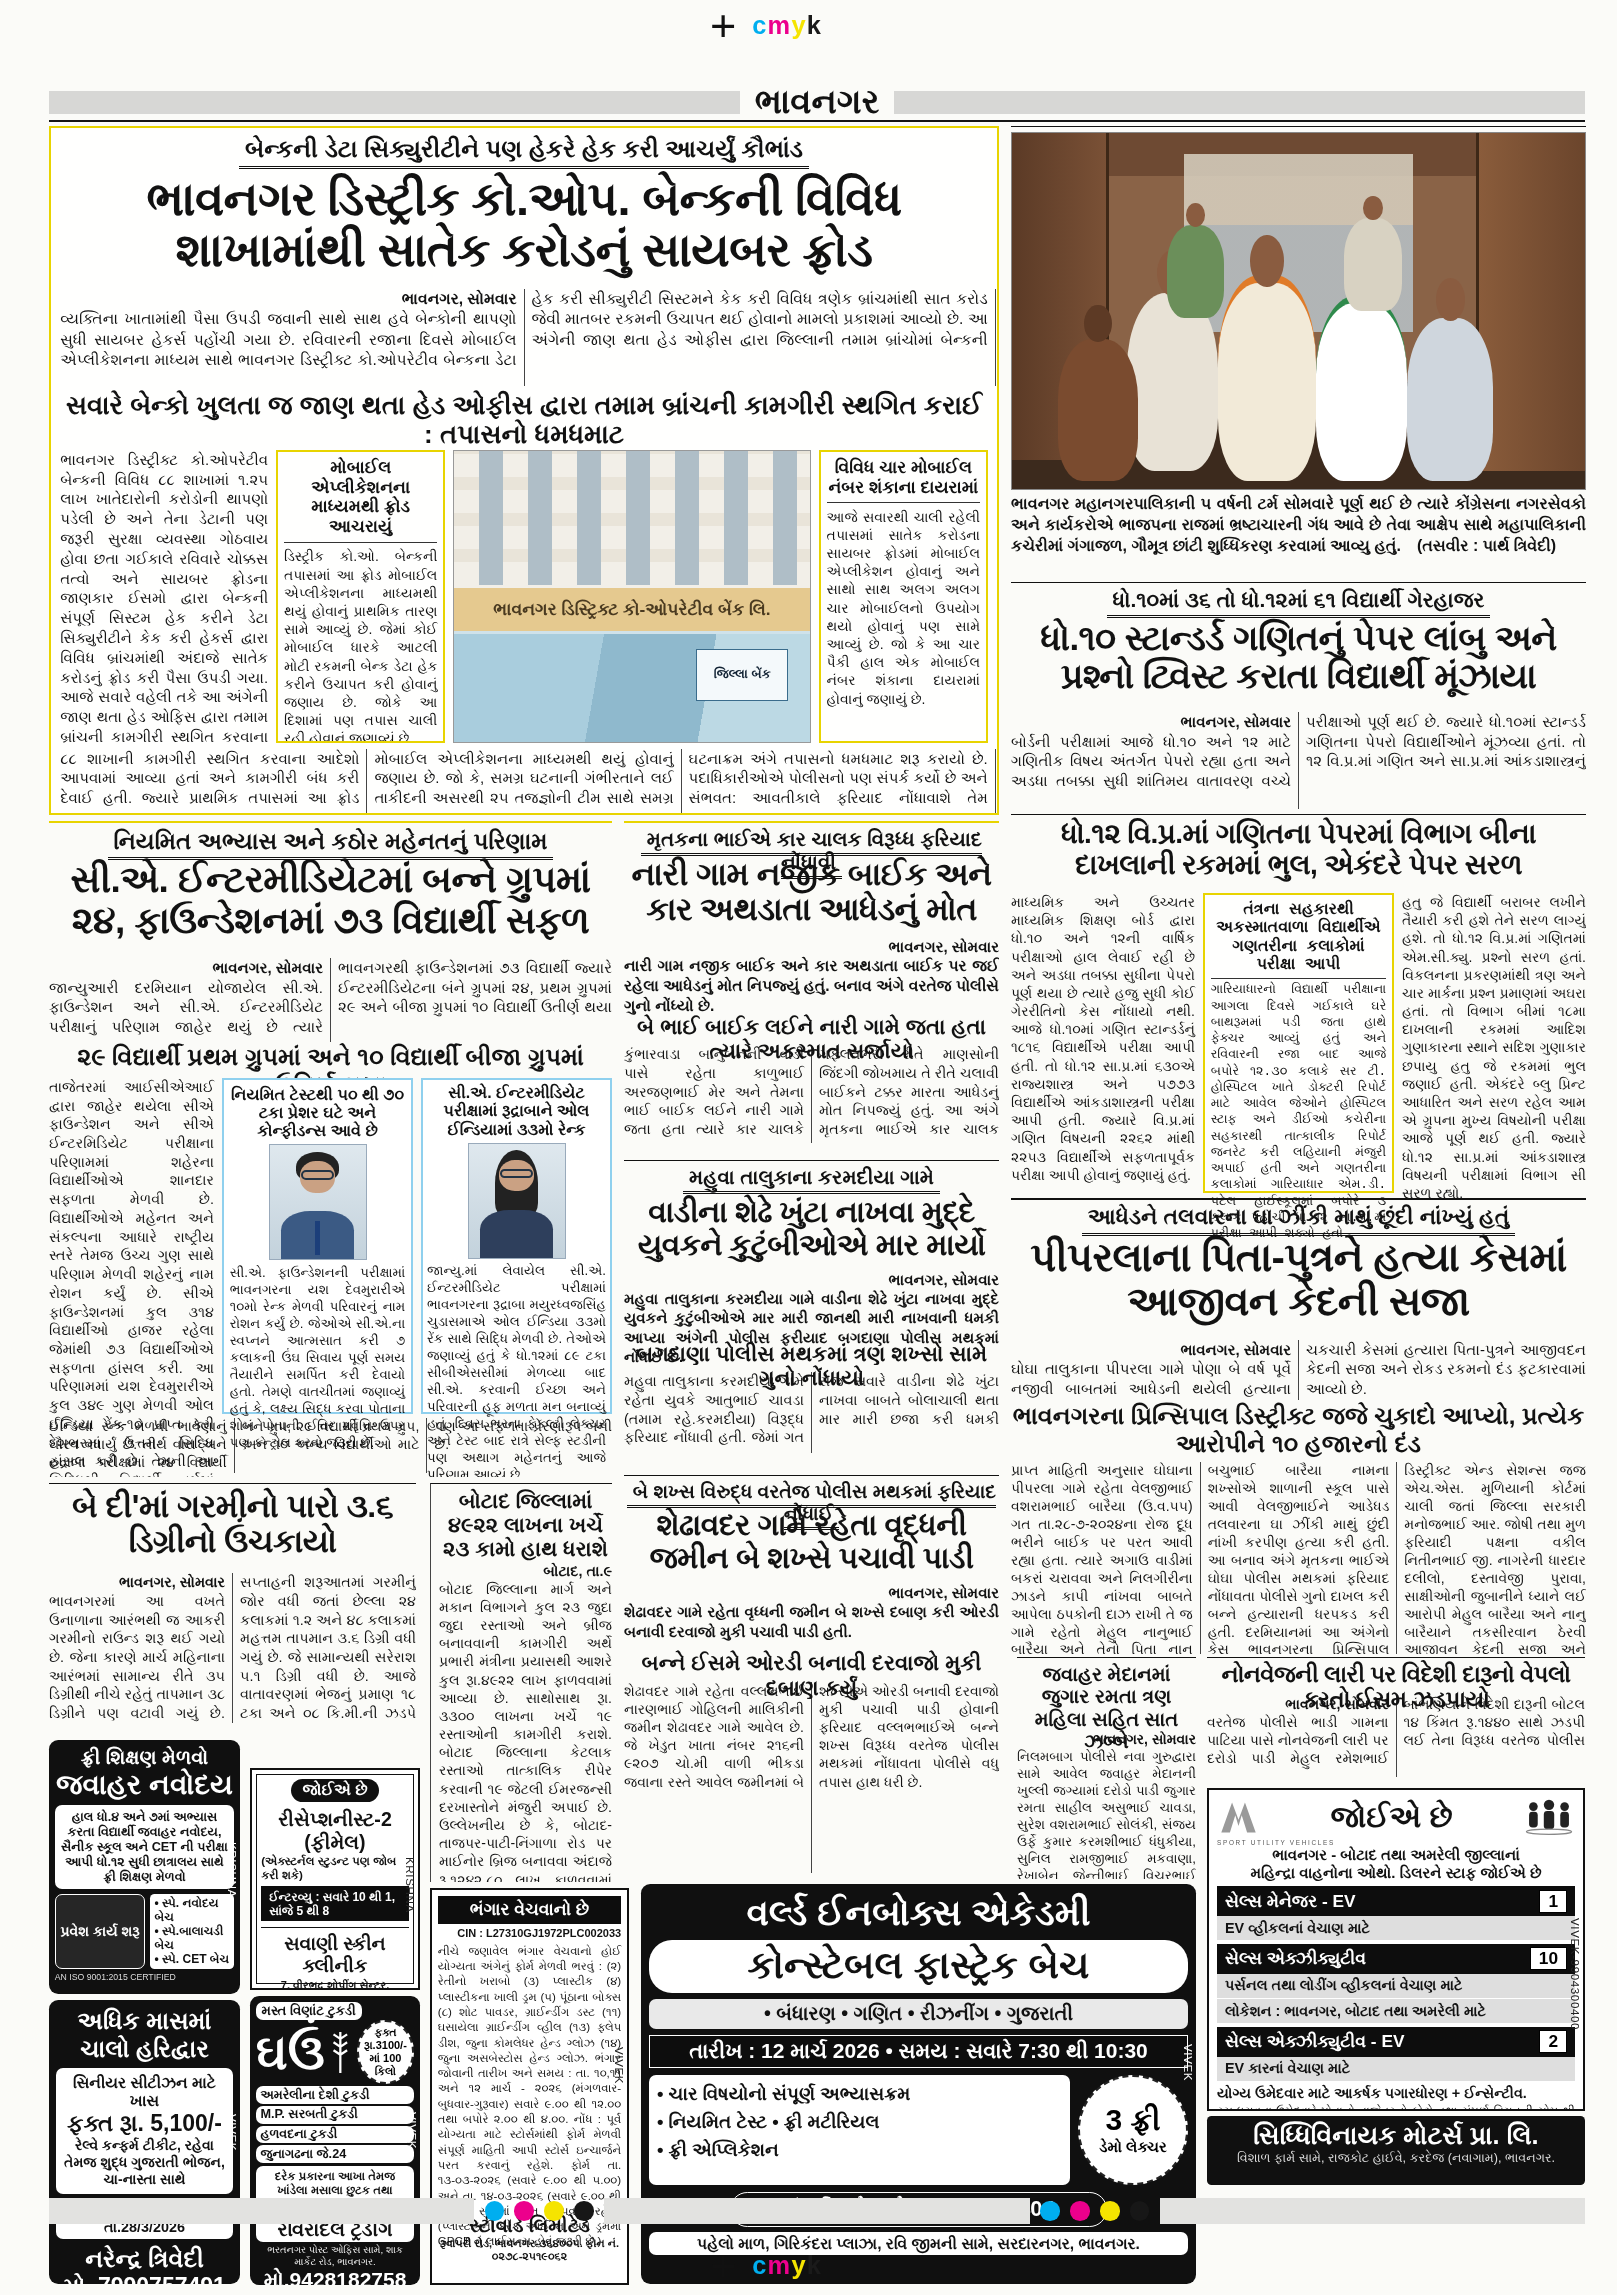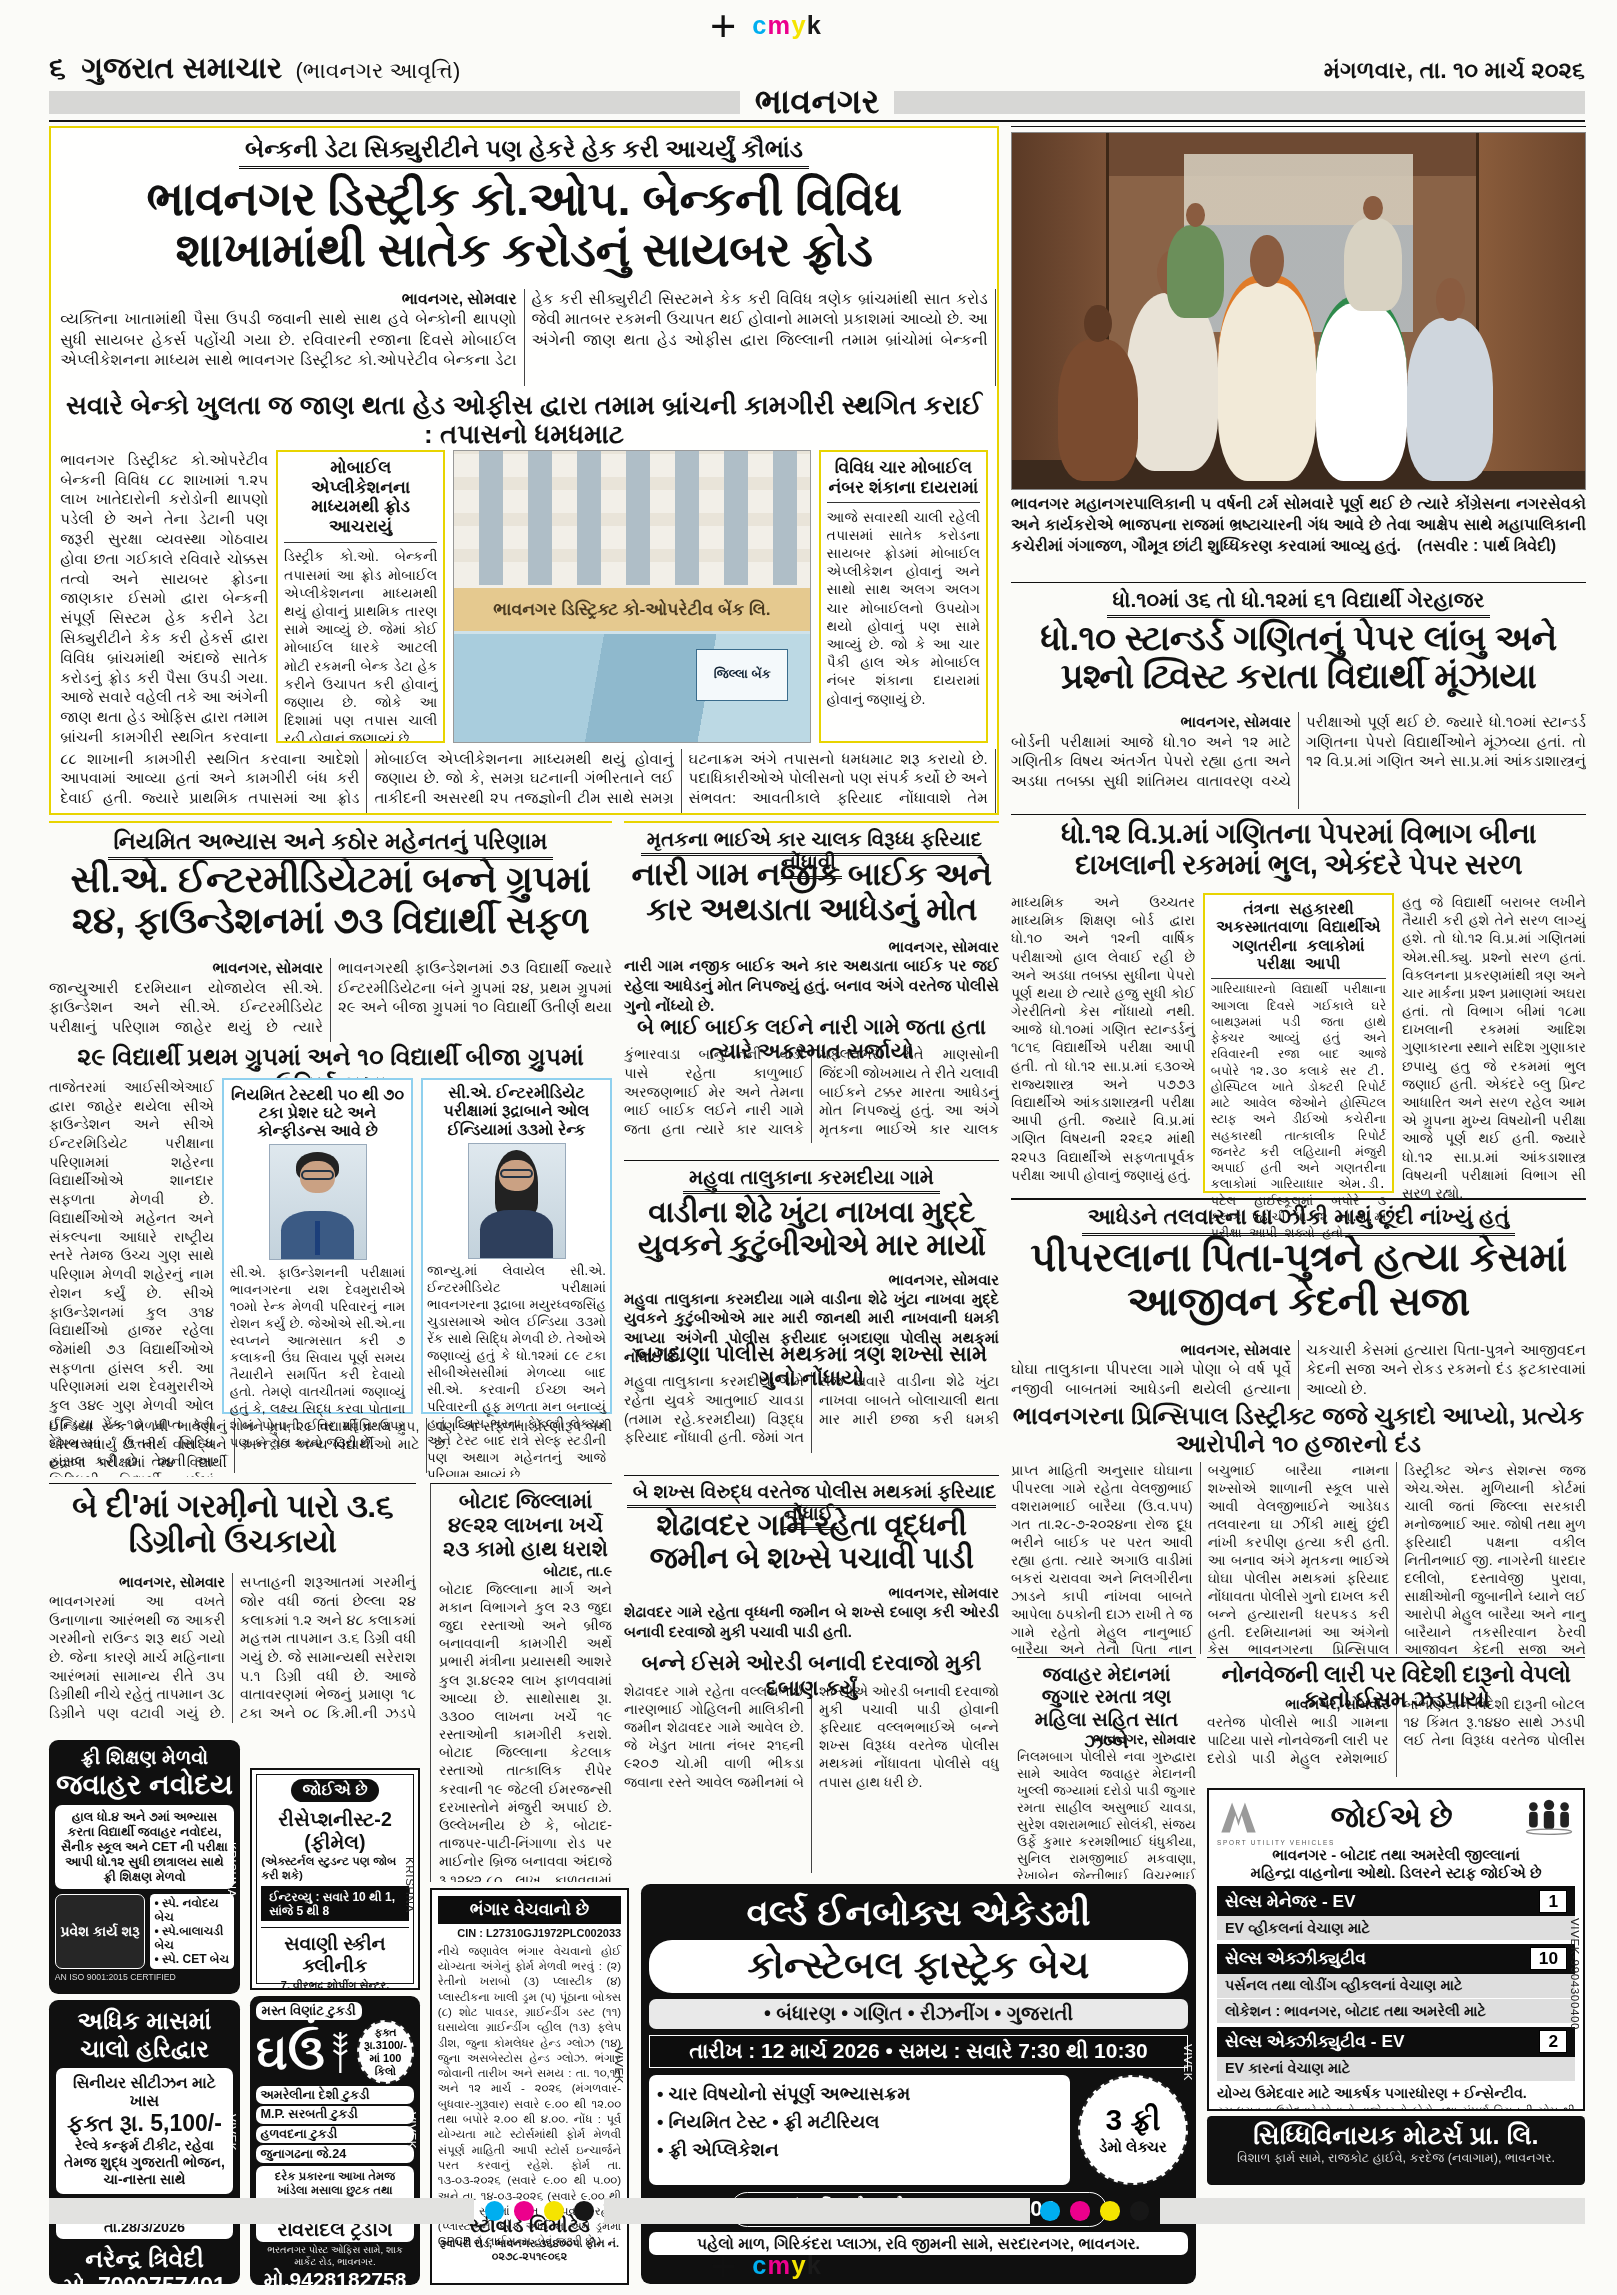--- a/index.html
+++ b/index.html
@@ -58,28 +58,20 @@
 </head>
 <body>
 
 <div class="page">
 
   <div class="abs" style="left:710px;top:2.3px;width:243px;height:46px;display:flex;align-items:center;gap:16px;">
     <span class="plus">+</span>
     <span class="cmykword"><span class="cc">c</span><span class="cm">m</span><span class="cy">y</span><span class="ck">k</span></span>
   </div>
 
-  <div class="abs" style="left:49px;top:51px;width:1536px;height:34px;display:flex;justify-content:space-between;align-items:baseline;">
-    <div style="font-size:26.6px;">
-      <span style="font-weight:800;font-size:30px;">૬</span>
-      <span style="font-weight:800;font-size:30px;margin-left:8px;">ગુજરાત સમાચાર</span>
-      <span style="font-size:22px;margin-left:5.8px;">(ભાવનગર આવૃત્તિ)</span>
-    </div>
-    <div style="font-weight:700;font-size:23px;">મંગળવાર, તા. ૧૦ માર્ચ ૨૦૨૬</div>
-  </div>
 
   <div class="abs" style="left:49px;top:87px;width:1536px;height:30px;display:flex;align-items:center;gap:15px;">
     <div class="graybar"></div>
     <div style="font-size:34px;font-weight:800;">ભાવનગર</div>
     <div class="graybar"></div>
   </div>
   <div class="abs rule" style="left:49px;top:120px;width:1536px;height:1.7px;"></div>
 
   <div class="abs ybx" style="left:49px;top:126px;width:950px;height:689px;padding:7px 9.2px;">
     <div class="kick" style="font-size:24px;height:34px;"><span>બેન્કની ડેટા સિક્યુરીટીને પણ હેકરે હેક કરી આચર્યું કૌભાંડ</span></div>

